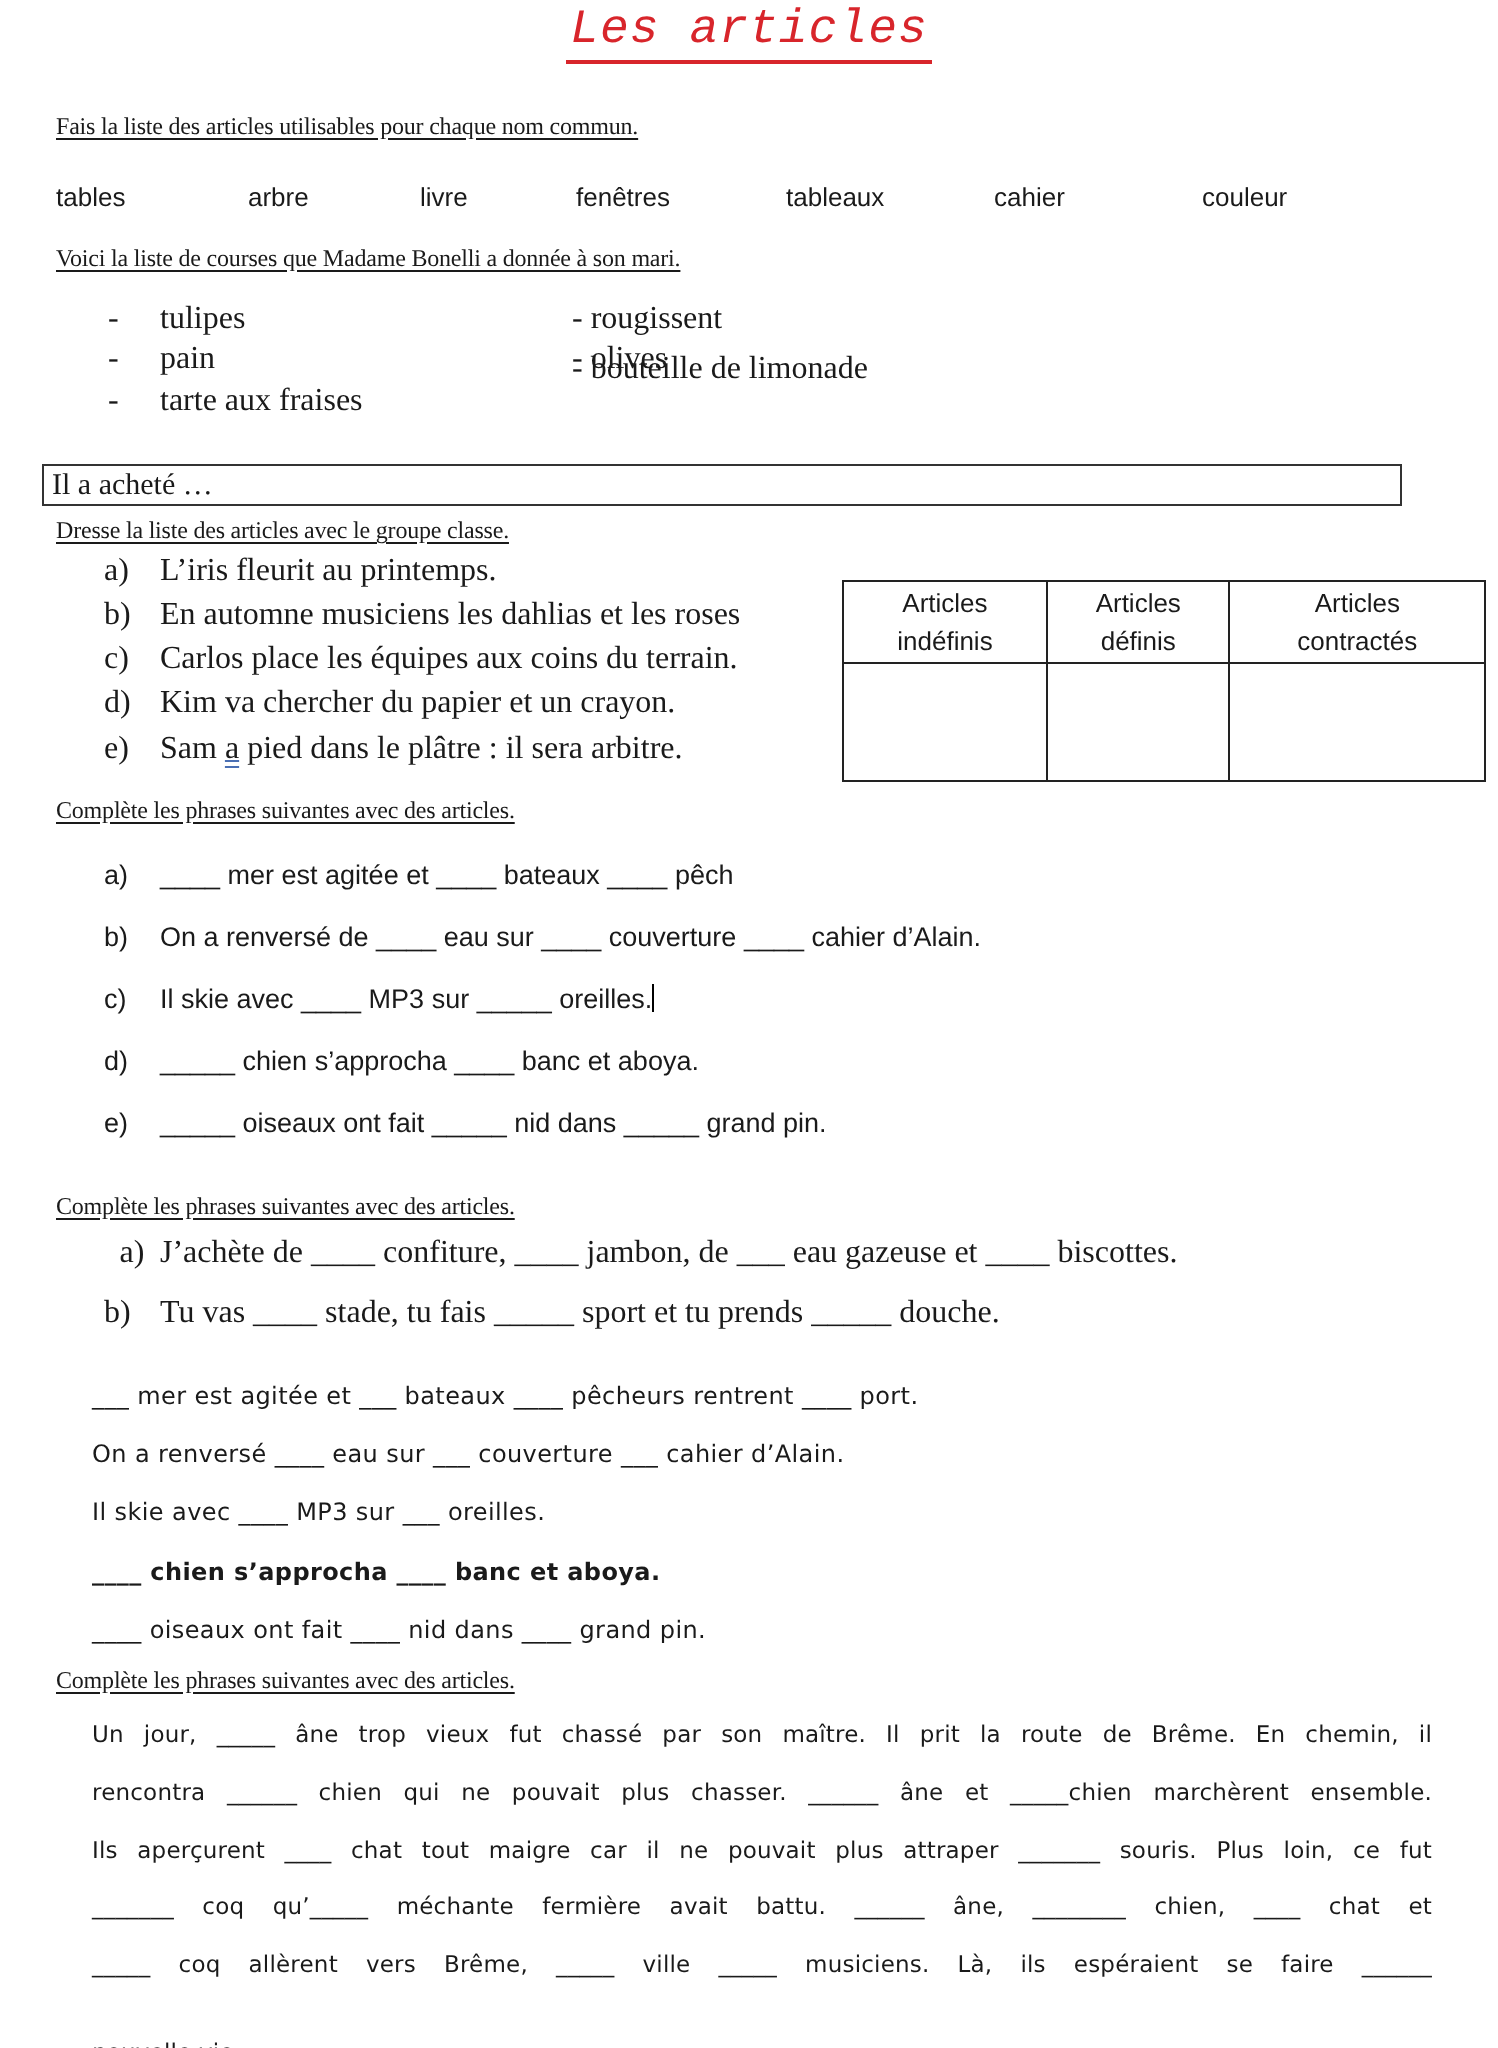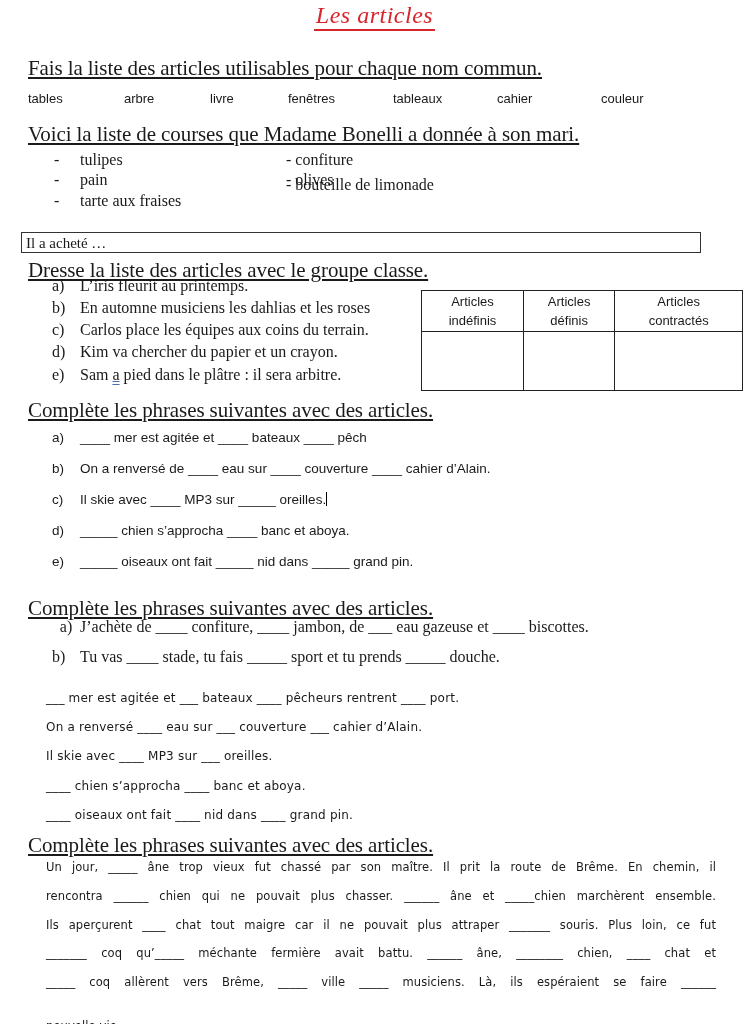--- a/index.html
+++ b/index.html
@@ -4,26 +4,26 @@
   <style>
     html, body { margin: 0; padding: 0; background: #ffffff; }
     body {
       width: 749px; height: 1024px; position: relative; overflow: hidden;
       color: #1a1a1a;
       font-family: "Liberation Serif", serif;
     }
     .abs { position: absolute; }
     .title {
       left: 0; width: 749px; top: 2px; text-align: center;
-      font-family: Liberation Serif, serif; font-style: italic;
+      font-family: Liberation Mono, monospace; font-style: italic;
       font-size: 24px; color: #d8252b; letter-spacing: 0.5px;
     }
     .title span { border-bottom: 2px solid #d8252b; padding: 0 2px 1px 2px; }
     .heading {
-      font-family: "Liberation Serif", serif; font-size: 21px;
+      font-family: "Liberation Serif", serif; font-size: 12px;
       text-decoration: underline; text-underline-offset: 2px;
       white-space: nowrap; letter-spacing: -0.1px;
     }
     .words { left: 28px; top: 91px; width: 700px; font-family: "Liberation Sans", sans-serif; font-size: 13px; }
     .words span { position: absolute; top: 0; white-space: nowrap; }
     .serif16 { font-family: "Liberation Serif", serif; font-size: 16px; white-space: nowrap; }
     .box {
       left: 21px; top: 232px; width: 680px; height: 21px;
       border: 1.5px solid #333; box-sizing: border-box;
       font-family: "Liberation Serif", serif; font-size: 15px; padding: 2px 0 0 4px;
@@ -60,21 +60,21 @@
   <span style="left:573px;">couleur</span>
 </div>
 
 <div class="abs heading" style="left:28px; top:122px;">Voici la liste de courses que Madame Bonelli a donnée à son mari.</div>
 <div class="abs serif16" style="left:54px; top:151px;">-</div>
 <div class="abs serif16" style="left:80px; top:151px;">tulipes</div>
 <div class="abs serif16" style="left:54px; top:171px;">-</div>
 <div class="abs serif16" style="left:80px; top:171px;">pain</div>
 <div class="abs serif16" style="left:54px; top:192px;">-</div>
 <div class="abs serif16" style="left:80px; top:192px;">tarte aux fraises</div>
-<div class="abs serif16" style="left:286px; top:151px;">- confiture</div>
+<div class="abs serif16" style="left:286px; top:151px;">- rougissent</div>
 <div class="abs serif16" style="left:286px; top:171px;">- olives</div>
 <div class="abs serif16" style="left:286px; top:176px;">- bouteille de limonade</div>
 
 <div class="abs box"><span>Il a acheté …</span></div>
 
 <div class="abs heading" style="left:28px; top:258px;">Dresse la liste des articles avec le groupe classe.</div>
 <div class="abs list-item" style="top:277px;"><span class="lbl">a)</span><span>L’iris fleurit au printemps.</span></div>
 <div class="abs list-item" style="top:299px;"><span class="lbl">b)</span><span>En automne musiciens les dahlias et les roses</span></div>
 <div class="abs list-item" style="top:321px;"><span class="lbl">c)</span><span>Carlos place les équipes aux coins du terrain.</span></div>
 <div class="abs list-item" style="top:343px;"><span class="lbl">d)</span><span>Kim va chercher du papier et un crayon.</span></div>
@@ -102,21 +102,21 @@
 <div class="abs sans-ex" style="top:523px;"><span class="lbl">d)</span><span>_____ chien s’approcha ____ banc et aboya.</span></div>
 <div class="abs sans-ex" style="top:554px;"><span class="lbl">e)</span><span>_____ oiseaux ont fait _____ nid dans _____ grand pin.</span></div>
 
 <div class="abs heading" style="left:28px; top:596px;">Complète les phrases suivantes avec des articles.</div>
 <div class="abs list-item" style="top:618px;text-align:center;"><span class="lbl">a)</span><span>J’achète de ____ confiture, ____ jambon, de ___ eau gazeuse et ____ biscottes.</span></div>
 <div class="abs list-item" style="top:648px;"><span class="lbl">b)</span><span>Tu vas ____ stade, tu fais _____ sport et tu prends _____ douche.</span></div>
 
 <div class="abs comic" style="top:691px;">___ mer est agitée et ___ bateaux ____ pêcheurs rentrent ____ port.</div>
 <div class="abs comic" style="top:720px;">On a renversé ____ eau sur ___ couverture ___ cahier d’Alain.</div>
 <div class="abs comic" style="top:749px;">Il skie avec ____ MP3 sur ___ oreilles.</div>
-<div class="abs comic" style="top:779px;">____ chien s’approcha ____ banc et aboya.</div>
+<div class="abs comic" style="top:779px;font-weight:bold;">____ chien s’approcha ____ banc et aboya.</div>
 <div class="abs comic" style="top:808px;">____ oiseaux ont fait ____ nid dans ____ grand pin.</div>
 
 <div class="abs heading" style="left:28px; top:833px;">Complète les phrases suivantes avec des articles.</div>
 <div class="abs story" style="top:860px;">Un jour, _____  âne trop vieux fut chassé par son maître. Il prit la route de Brême. En chemin, il</div>
 <div class="abs story" style="top:889px;">rencontra ______ chien qui ne pouvait plus chasser. ______ âne et _____chien marchèrent ensemble.</div>
 <div class="abs story" style="top:918px;">Ils aperçurent ____ chat tout maigre car il ne pouvait plus attraper _______ souris. Plus loin,  ce fut</div>
 <div class="abs story" style="top:946px;">_______ coq qu’_____ méchante fermière avait battu. ______ âne, ________ chien, ____ chat et</div>
 <div class="abs story" style="top:975px;">_____ coq allèrent vers Brême, _____ ville _____ musiciens. Là, ils espéraient se faire ______</div>
 <div class="abs story last" style="top:1004px;margin-top:15px;">nouvelle vie.</div>
 

